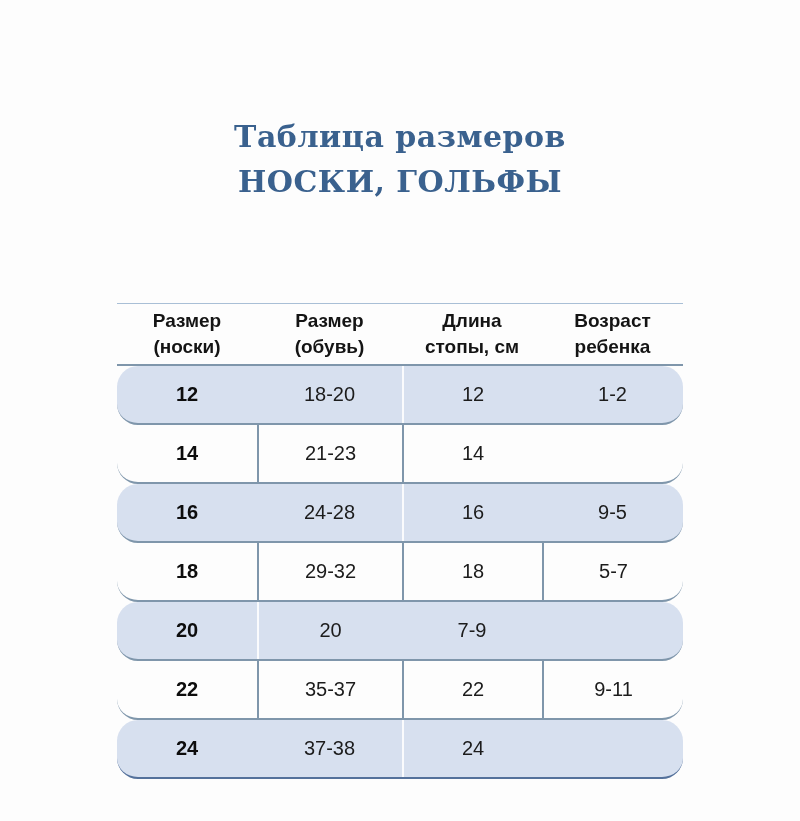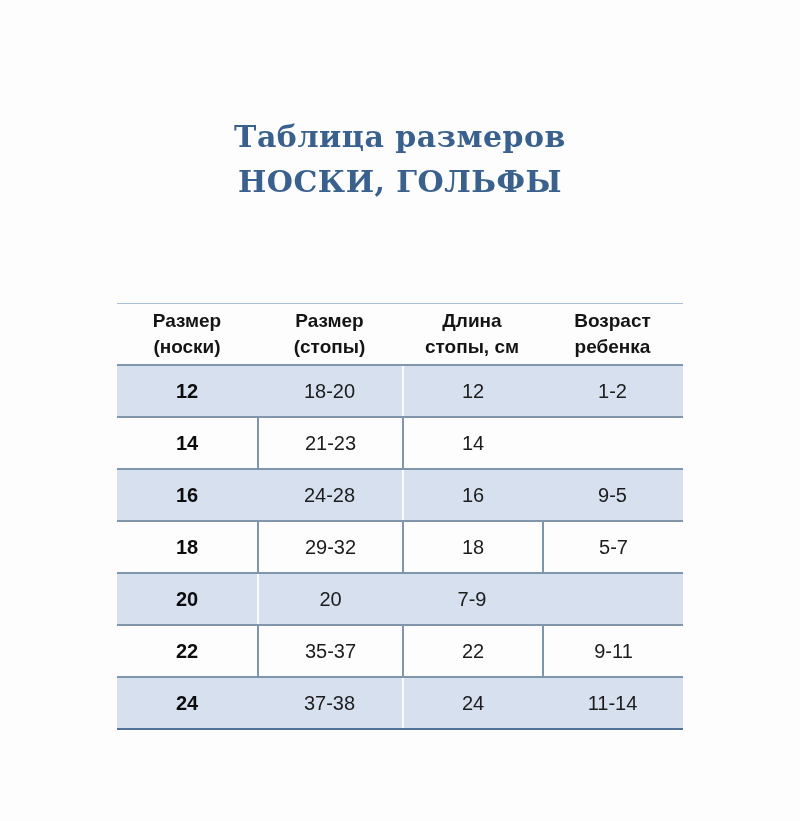--- a/index.html
+++ b/index.html
@@ -32,21 +32,21 @@
   }
   .row {
     display: grid;
     grid-template-columns: 140px 145px 140px 141px;
     border-bottom: 2px solid var(--grid-line, #7f96ab);
   }
   .row.header-row {
     height: 62px;
     background: transparent;
   }
-  .row.data-row { height: 52px; }
+  .row.data-row { height: 59px; border-radius: 21px; }
   .row.data-row.last { border-bottom-color: var(--table-bottom-line, #54719b); }
   .row.blue { background: var(--row-alt-bg, #d7e0ef); }
 
   .th {
     display: flex;
     flex-direction: column;
     align-items: center;
     justify-content: center;
     font-weight: bold;
     font-size: 19px;
@@ -80,21 +80,21 @@
 
   <div class="size-table">
 
     <div class="row header-row">
       <div class="th">
         <div>Размер</div>
         <div>(носки)</div>
       </div>
       <div class="th">
         <div>Размер</div>
-        <div>(стопы)</div>
+        <div>(обувь)</div>
       </div>
       <div class="th">
         <div>Длина</div>
         <div>стопы, см</div>
       </div>
       <div class="th">
         <div>Возраст</div>
         <div>ребенка</div>
       </div>
     </div>
@@ -136,17 +136,16 @@
       <div class="td first col1">22</div>
       <div class="td col2">35-37</div>
       <div class="td col3">22</div>
       <div class="td col4">9-11</div>
     </div>
 
     <div class="row data-row blue last">
       <div class="td first col1">24</div>
       <div class="td col2">37-38</div>
       <div class="td col3">24</div>
-      <div class="td col4">11-14</div>
     </div>
 
   </div>
 </div>
 
 </body></html>

